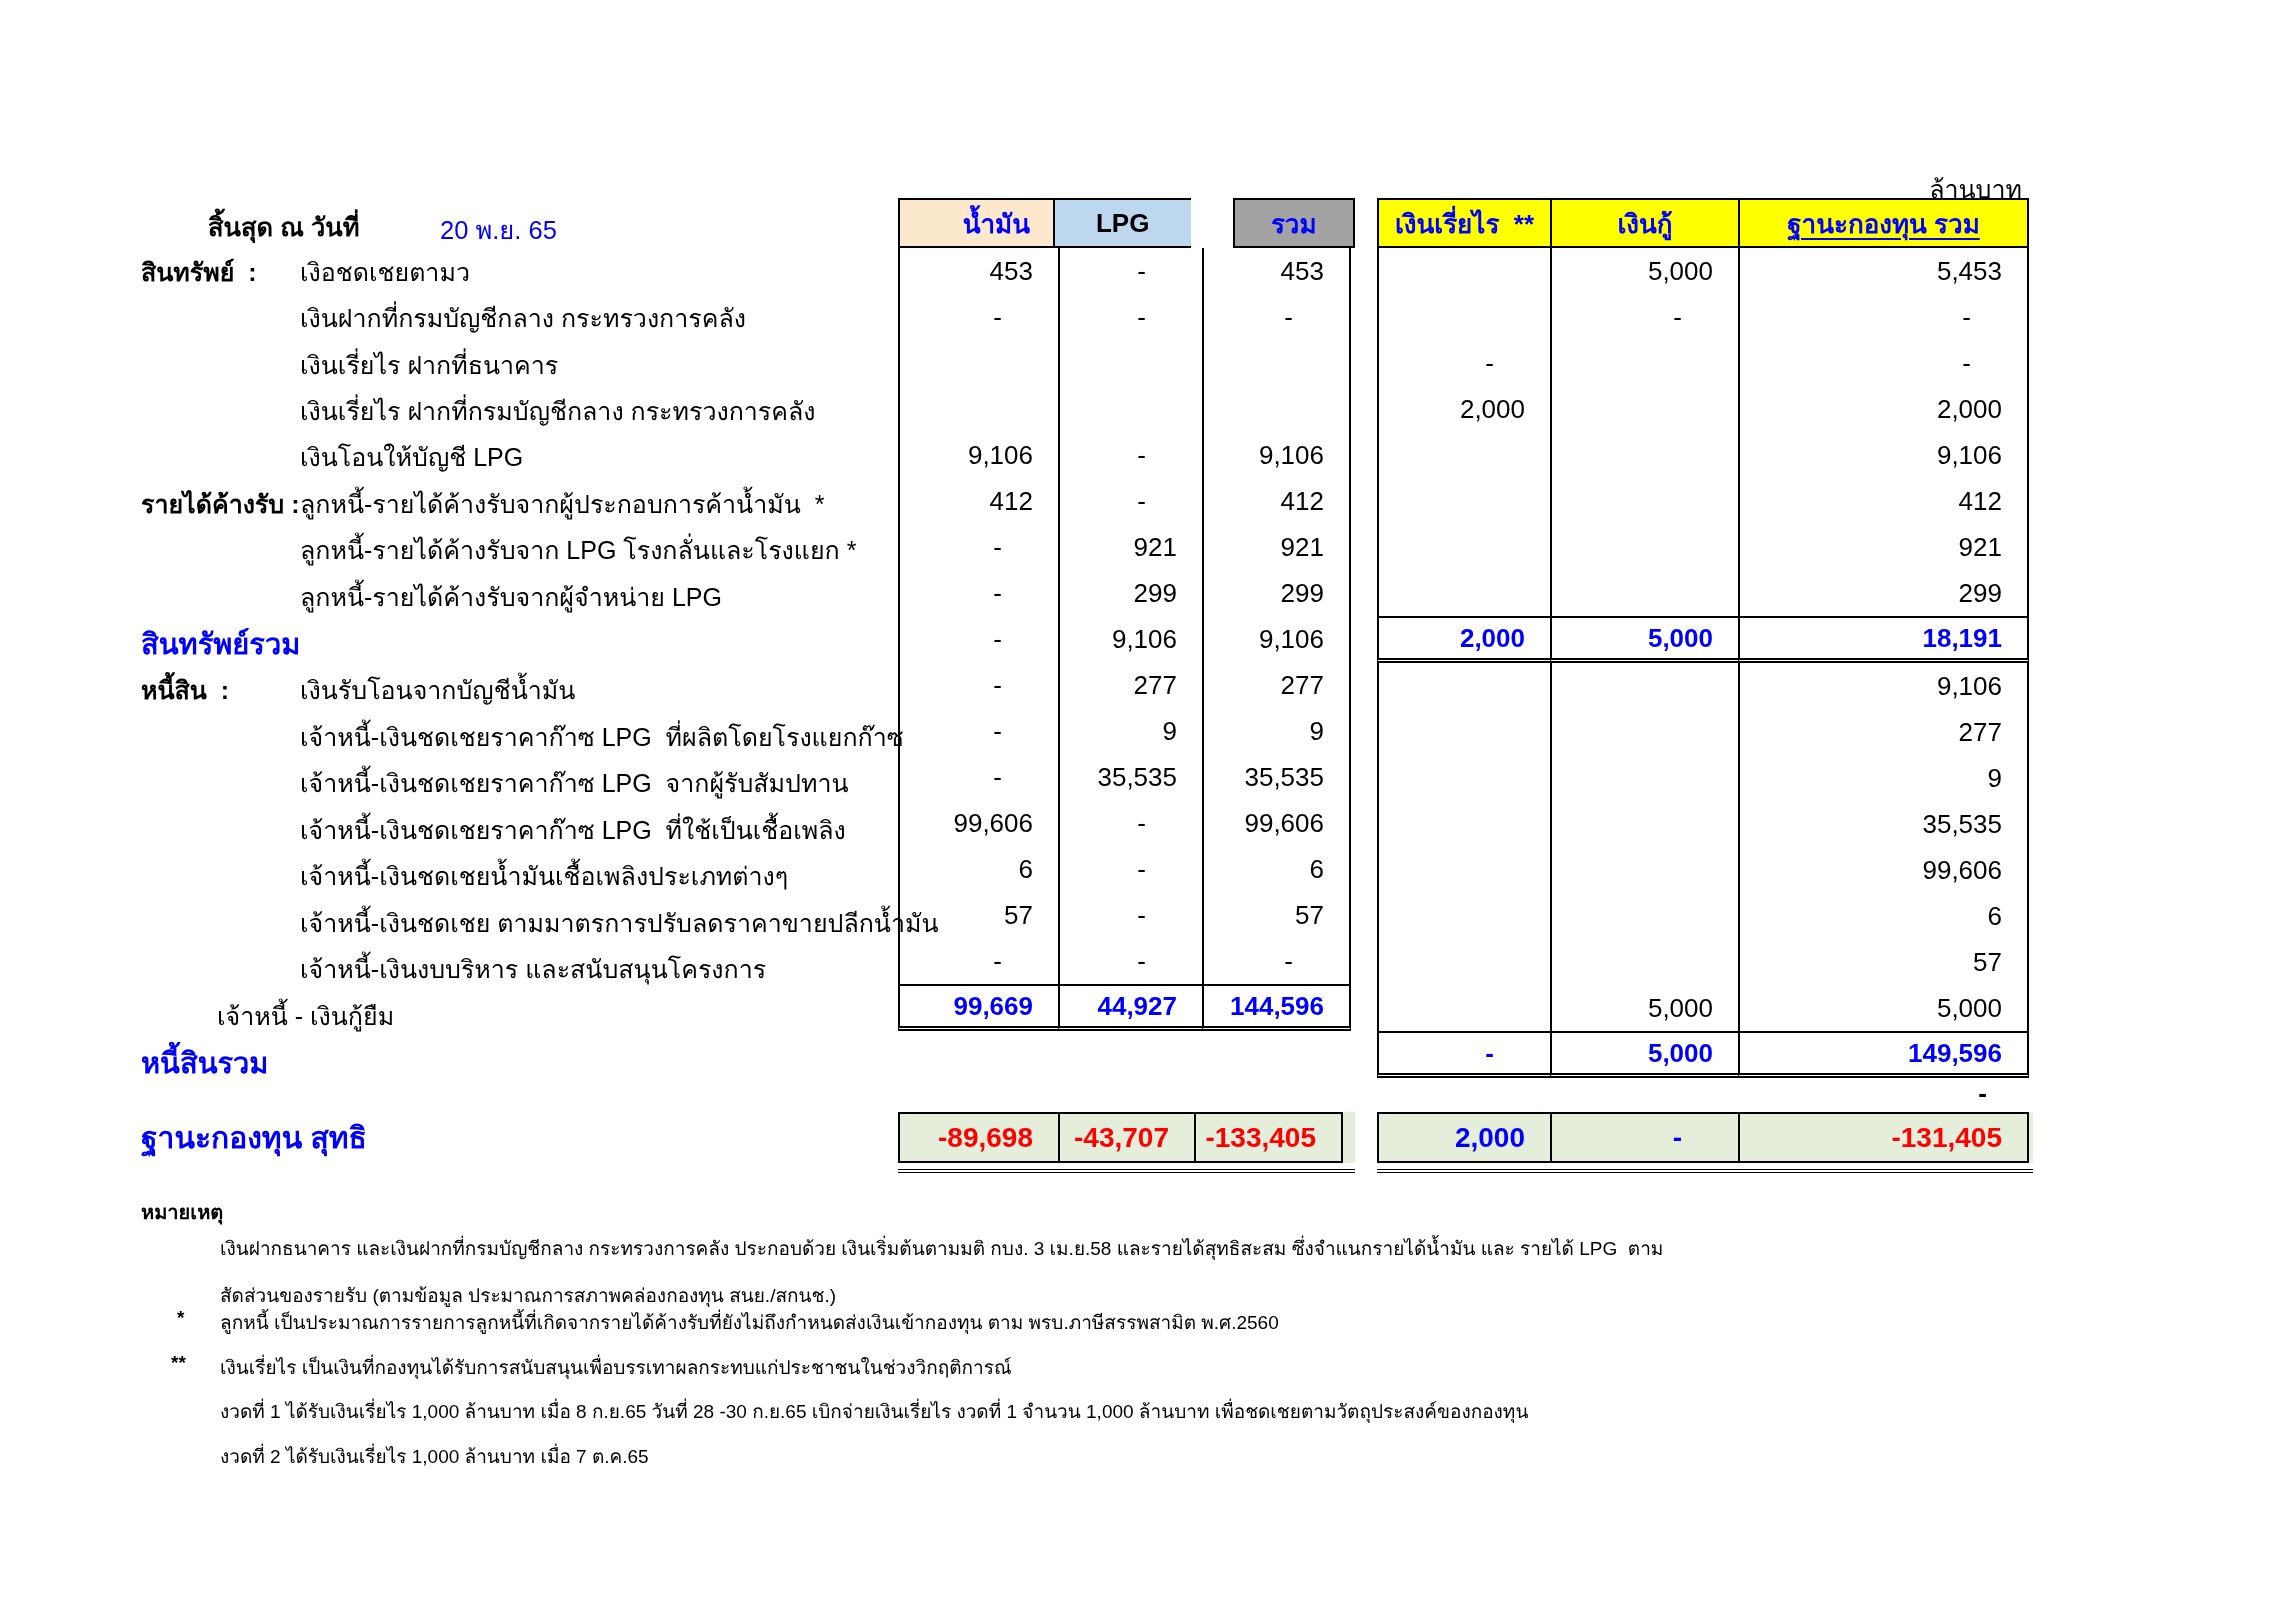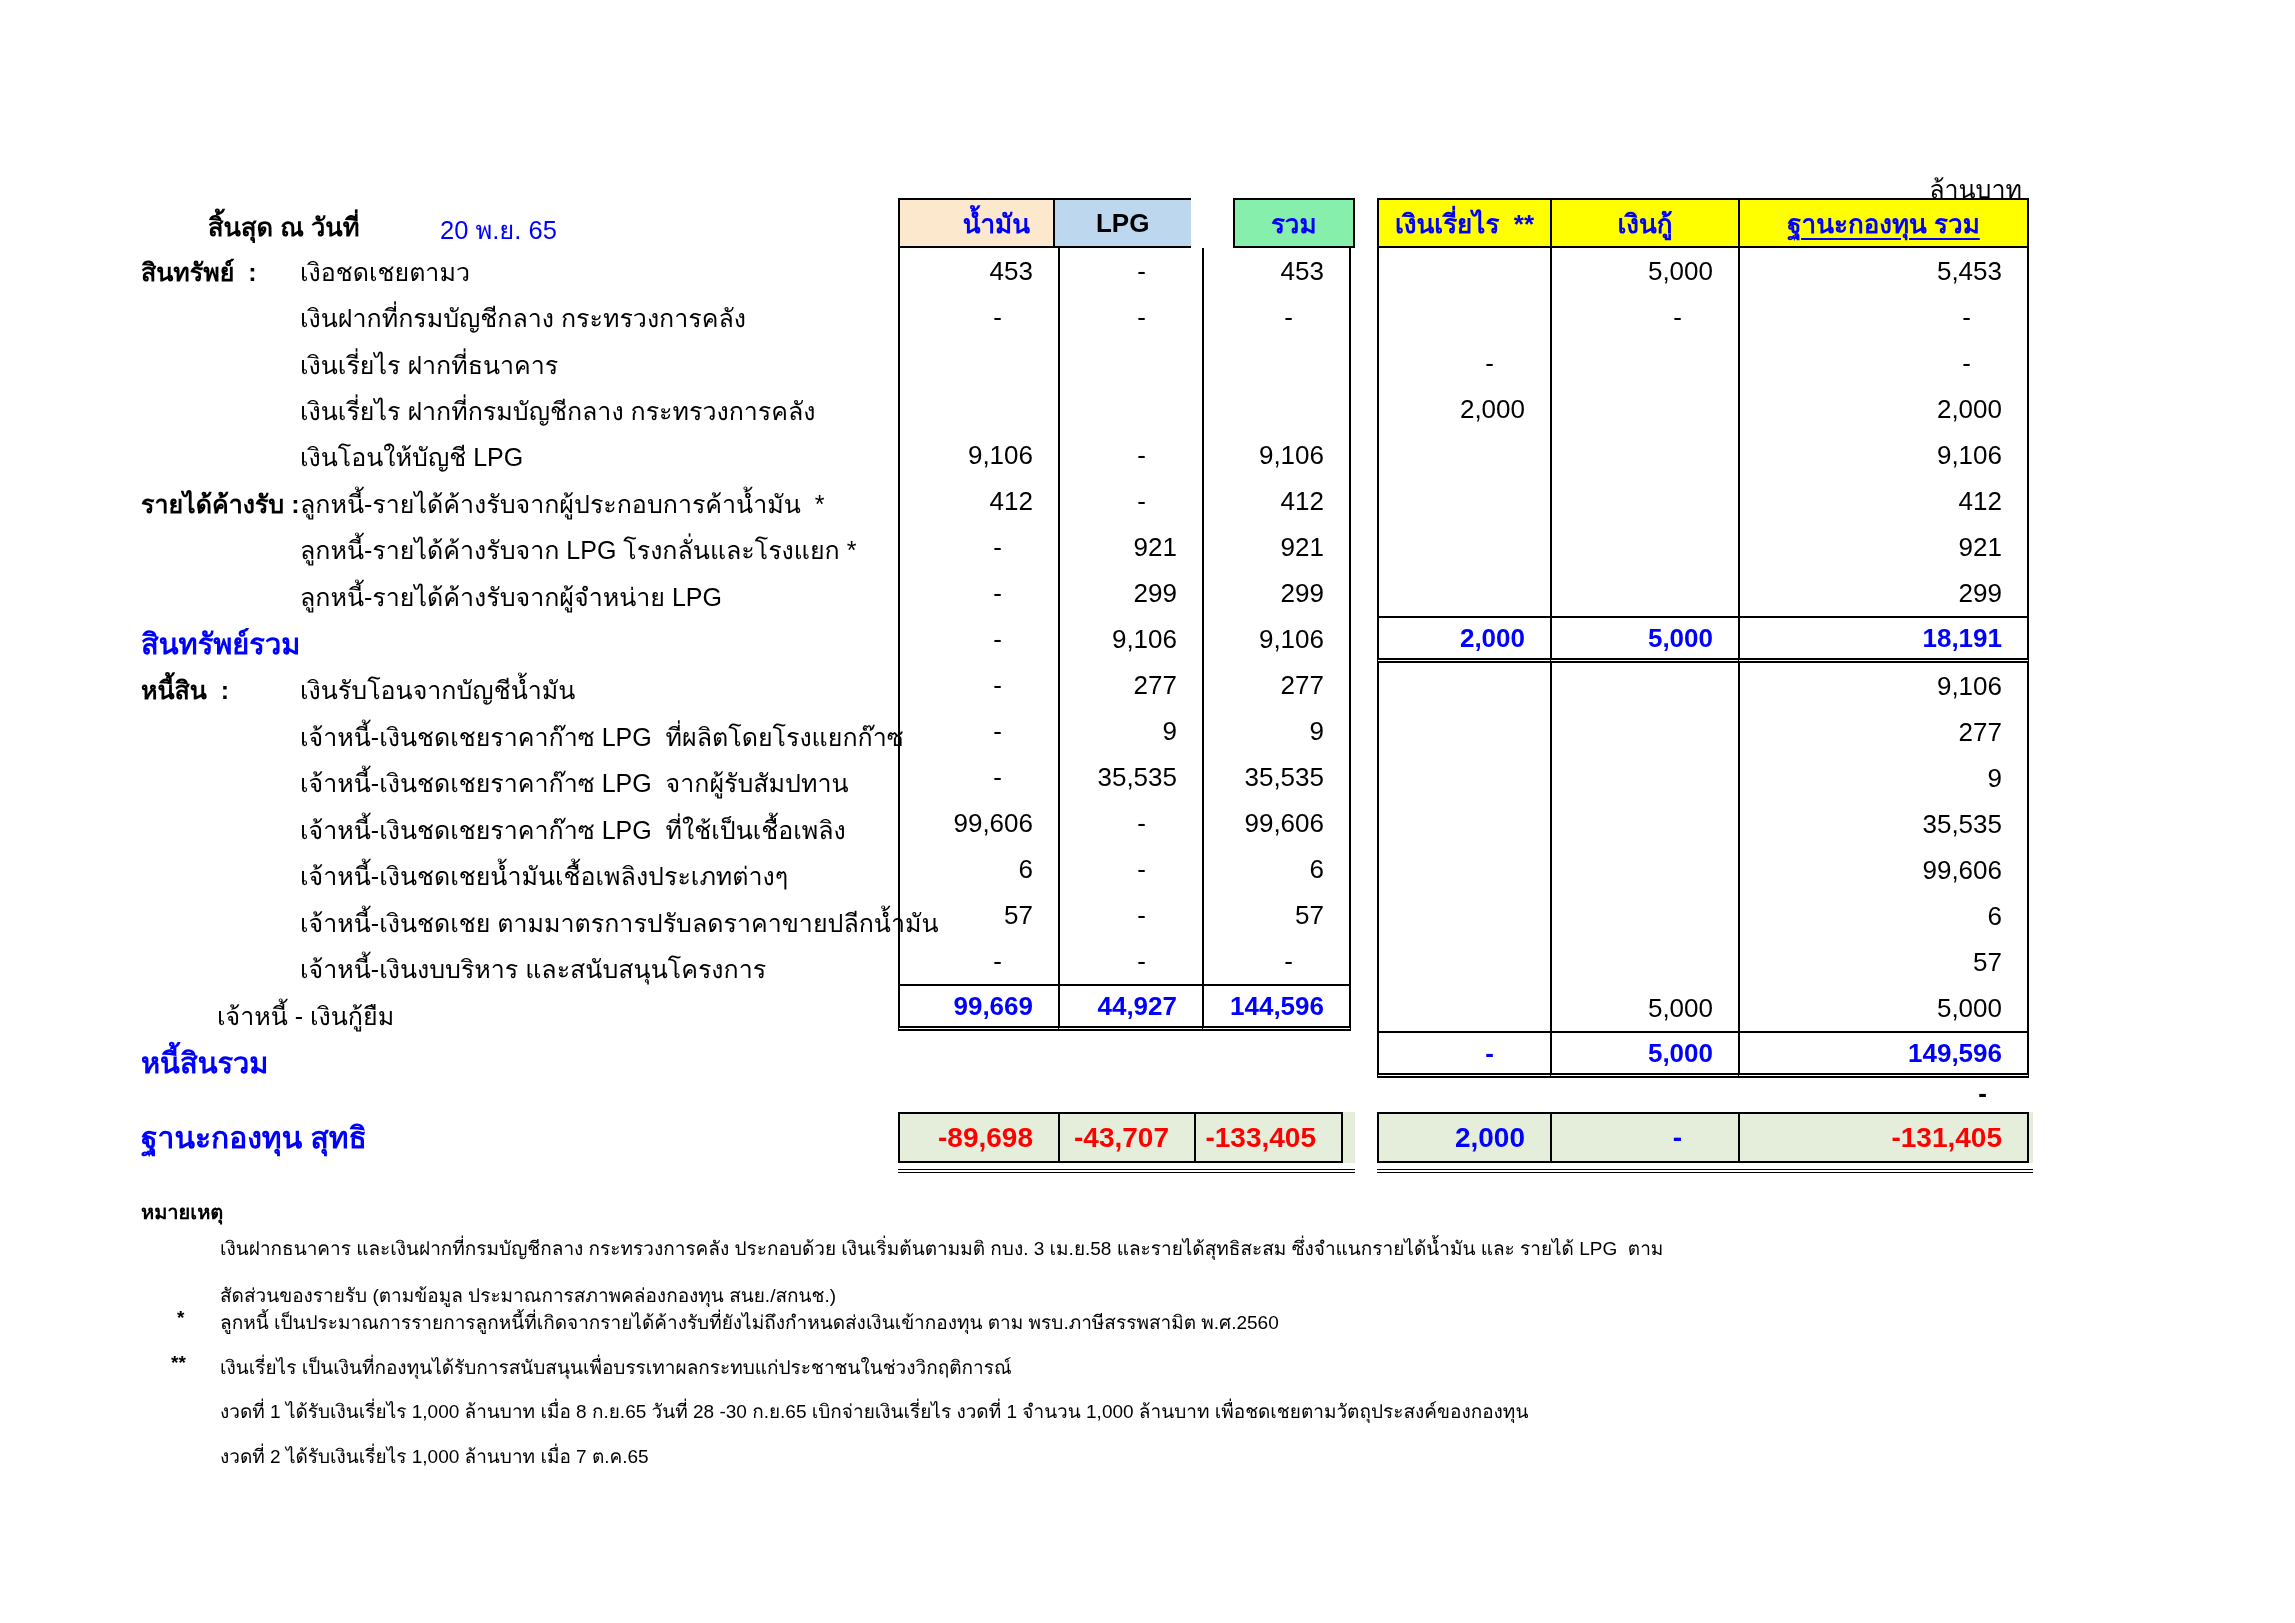--- a/index.html
+++ b/index.html
@@ -65,21 +65,21 @@
       <div class="abs rowlabel" style="left:300px;top:946px;height:46px;">เจ้าหนี้-เงินงบบริหาร และสนับสนุนโครงการ</div>
       <div class="abs rowlabel" style="left:217px;top:993px;height:46px;">เจ้าหนี้ - เงินกู้ยืม</div>
       <div class="abs totlabel" style="left:141px;top:1039px;height:47px;">หนี้สินรวม</div>
       <div class="abs netlabel" style="left:141px;top:1112px;height:51px;">ฐานะกองทุน สุทธิ</div>
     </div>
   <div id="tables">
       <div class="tbl" style="left:898px;top:198px;width:457px;">
         <div class="trow" style="height:50px;">
           <div class="cell bl hd" style="width: 160px; height: 100%; color: rgb(0, 0, 255); background: rgb(252, 233, 205); padding-left: 40px;">น้ำมัน</div>
           <div class="cell bl hd" style="width: 144px; height: 100%; color: rgb(0, 0, 0); background: rgb(189, 215, 238);">LPG</div>
-          <div class="cell bl br hd" style="width: 128px; height: 100%; color: rgb(0, 0, 255); background: #86efac; margin-left: 42px;">รวม</div>
+          <div class="cell bl br hd" style="width: 128px; height: 100%; color: rgb(0, 0, 255); background: #a3a3a3; margin-left: 42px;">รวม</div>
         </div>
         <div class="trow" style="height:46px;">
           <div class="cell bl" style="width:160px;height:100%;">453</div>
           <div class="cell bl dash" style="width:144px;height:100%;">-</div>
           <div class="cell bl br" style="width:149px;height:100%;">453</div>
         </div>
         <div class="trow" style="height:46px;">
           <div class="cell bl dash" style="width:160px;height:100%;">-</div>
           <div class="cell bl dash" style="width:144px;height:100%;">-</div>
           <div class="cell bl br dash" style="width:149px;height:100%;">-</div>

